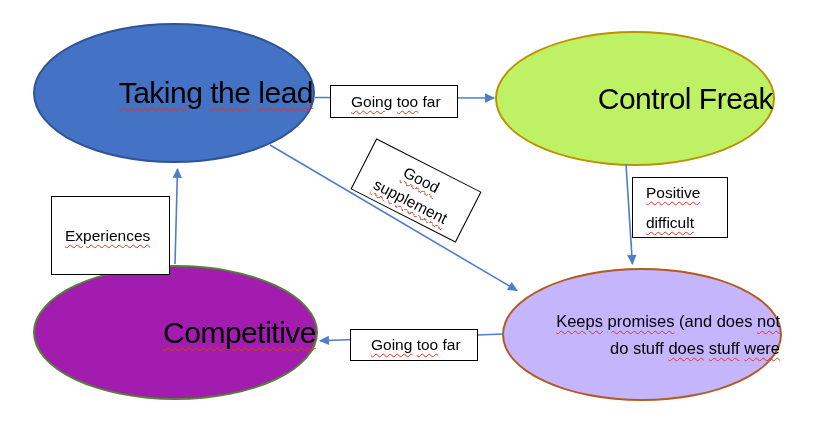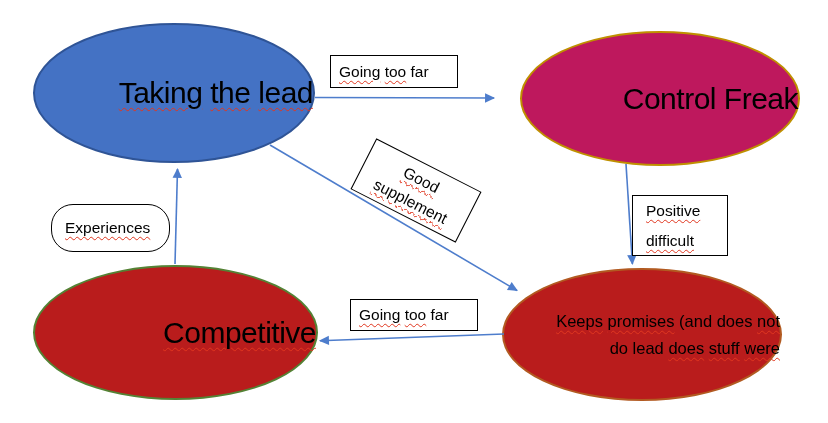--- a/index.html
+++ b/index.html
@@ -39,22 +39,22 @@
     background: #ffffff;
     border: 1.6px solid #000000;
     box-sizing: border-box;
     display: flex;
     flex-direction: column;
     justify-content: center;
     font-size: 15.5px;
     color: #000000;
     z-index: 3;
   }
-  .label-1line { padding-left: 8px; }
-  .label-2line { padding-left: 13px; line-height: 30px; margin-top: 18px; }
+  .label-1line { padding-left: 20px; margin-top: 30px; }
+  .label-2line { padding-left: 13px; line-height: 30px; }
   .label-rot {
     transform: rotate(27deg);
     align-items: center;
     text-align: center;
     line-height: 24px;
     border-width: 1.8px;
     padding-left: 0;
   }
   .sq {
     text-decoration-line: underline;
@@ -67,31 +67,31 @@
 </style>
 </head>
 <body>
 
 <div class="canvas" style="--arrow: #4E7DCC; --squiggle: #E0361F; background: rgb(255, 255, 255);">
 
   <div class="node node-big" style="left: 33px; top: 23px; width: 282px; height: 140px; background: rgb(68, 114, 196); border-color: rgb(47, 84, 150);">
     <div><span class="sq">Taking</span><span> </span><span class="sq">the</span><span> </span><span class="sq">lead</span></div>
   </div>
 
-  <div class="node node-big" style="left: 520px; top: 31px; width: 280px; height: 135px; background: #be185d; border-color: rgb(191, 144, 0);">
+  <div class="node node-big" style="left: 495px; top: 31px; width: 280px; height: 135px; background: #bef264; border-color: rgb(191, 144, 0);">
     <div><span>Control Freak</span></div>
   </div>
 
-  <div class="node node-big" style="left: 33px; top: 265px; width: 285px; height: 135px; background: #b91c1c; border-color: rgb(84, 130, 53);">
+  <div class="node node-big" style="left: 33px; top: 265px; width: 285px; height: 135px; background: #a21caf; border-color: rgb(84, 130, 53);">
     <div><span class="sq">Competitive</span></div>
   </div>
 
-  <div class="node node-small" style="left: 502px; top: 268px; width: 280px; height: 133px; background: #b91c1c; border-color: rgb(178, 90, 33);">
+  <div class="node node-small" style="left: 502px; top: 268px; width: 280px; height: 133px; background: #c4b5fd; border-color: rgb(178, 90, 33);">
     <div><span class="sq">Keeps</span><span> </span><span class="sq">promises</span><span> (and does </span><span class="sq">not</span></div>
-    <div><span>do lead </span><span class="sq">does</span><span> </span><span class="sq">stuff</span><span> </span><span class="sq">were</span></div>
+    <div><span>do stuff </span><span class="sq">does</span><span> </span><span class="sq">stuff</span><span> </span><span class="sq">were</span></div>
   </div>
 
   <svg class="edges">
     <defs>
       <marker id="arrow" viewBox="0 0 10 10" refX="8.5" refY="5" markerWidth="8" markerHeight="7" orient="auto-start-reverse">
         <path class="ah" d="M0.5,0.8 L9.5,5 L0.5,9.2 Z"></path>
       </marker>
     </defs>
     <line class="edge" x1="315" y1="97.5" x2="494" y2="98" marker-end="url(#arrow)"></line>
     <line class="edge" x1="270" y1="145" x2="517" y2="290.5" marker-end="url(#arrow)"></line>
@@ -107,21 +107,21 @@
   <div class="label-box label-rot" style="left:357px; top:161.5px; width:118px; height:57px;">
     <div><span class="sq">Good</span></div>
     <div><span class="sq">supplement</span></div>
   </div>
 
   <div class="label-box label-2line" style="left:632px; top:177px; width:96px; height:61px;">
     <div><span class="sq">Positive</span></div>
     <div><span class="sq">difficult</span></div>
   </div>
 
-  <div class="label-box label-2line" style="left:51px; top:186px; width:119px; height:48px;border-radius:22px;">
+  <div class="label-box label-2line" style="left:51px; top:196px; width:119px; height:79px;">
     <div><span class="sq">Experiences</span></div>
   </div>
 
   <div class="label-box label-1line" style="left:350px; top:299px; width:128px; height:32px; border-width:1.4px;">
     <div><span class="sq">Going</span><span> </span><span class="sq">too</span><span> far</span></div>
   </div>
 
 </div>
 
 </body></html>

